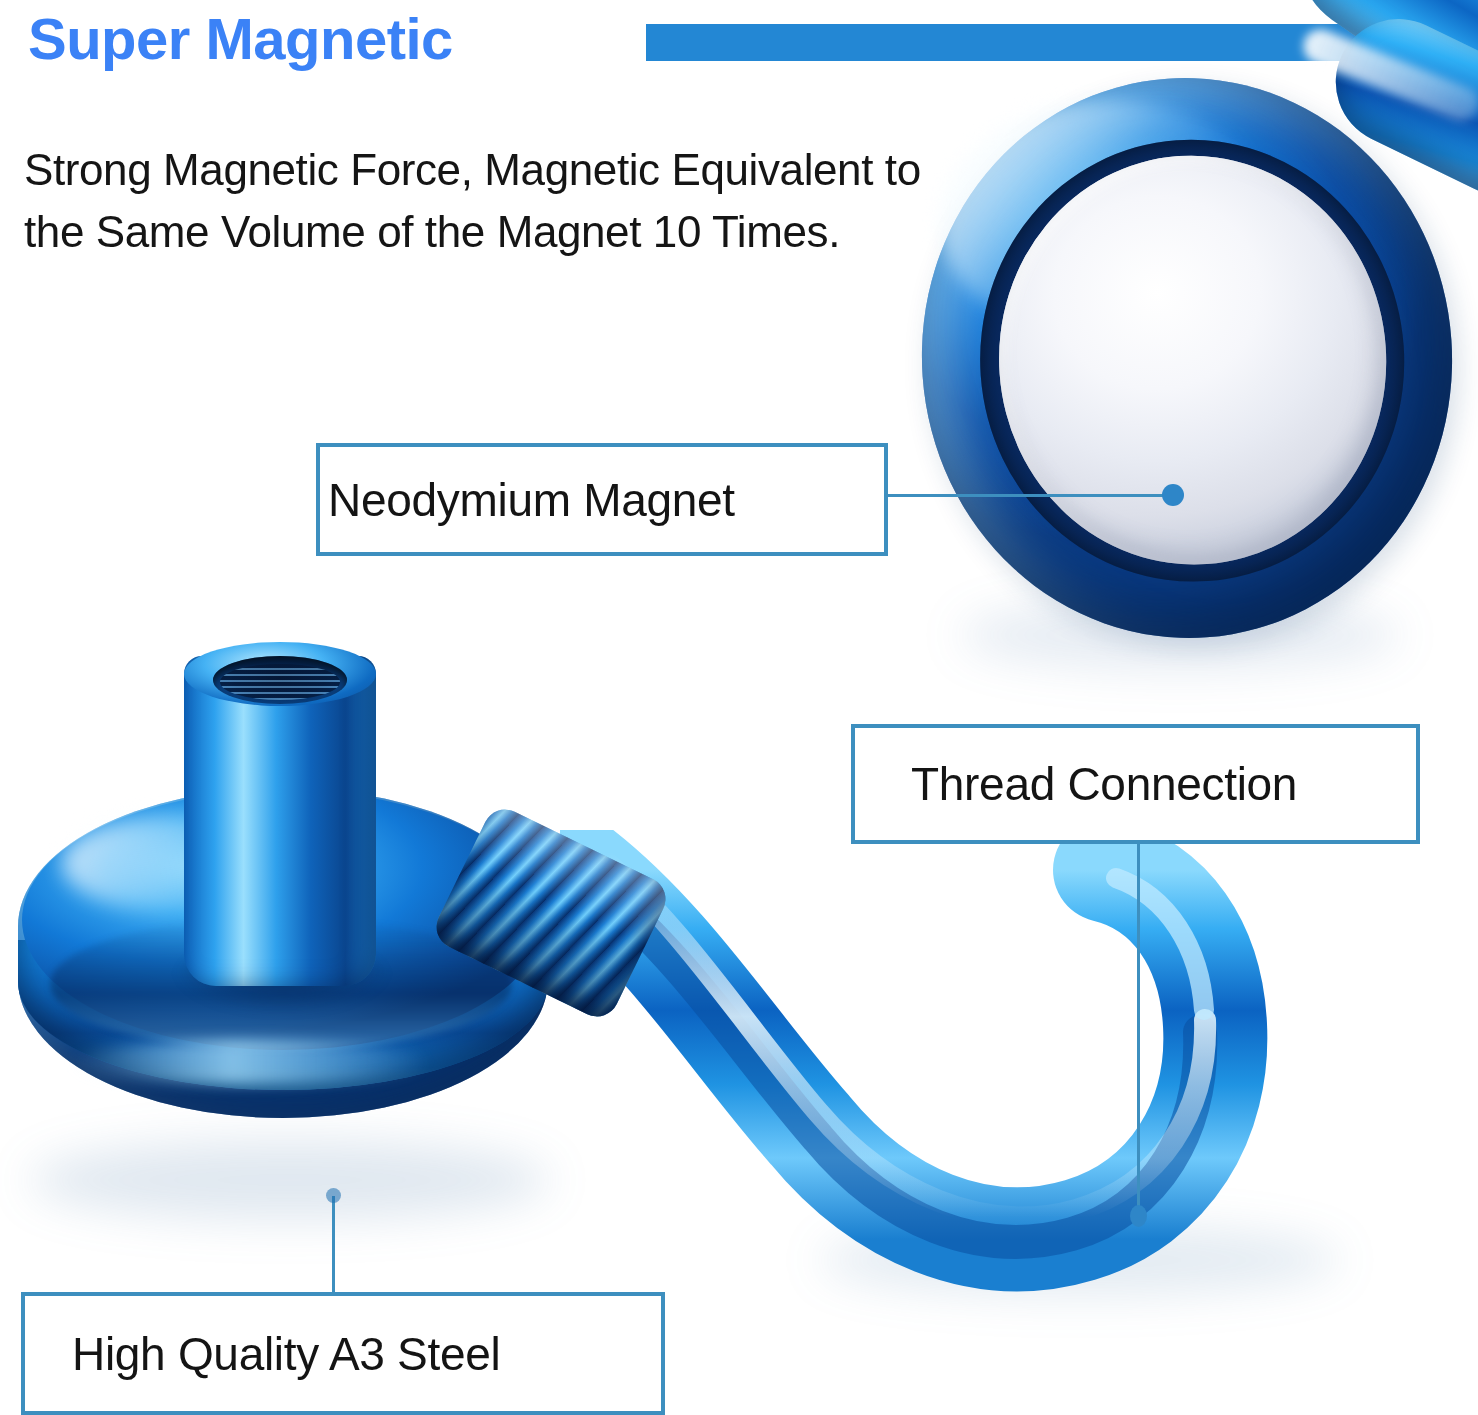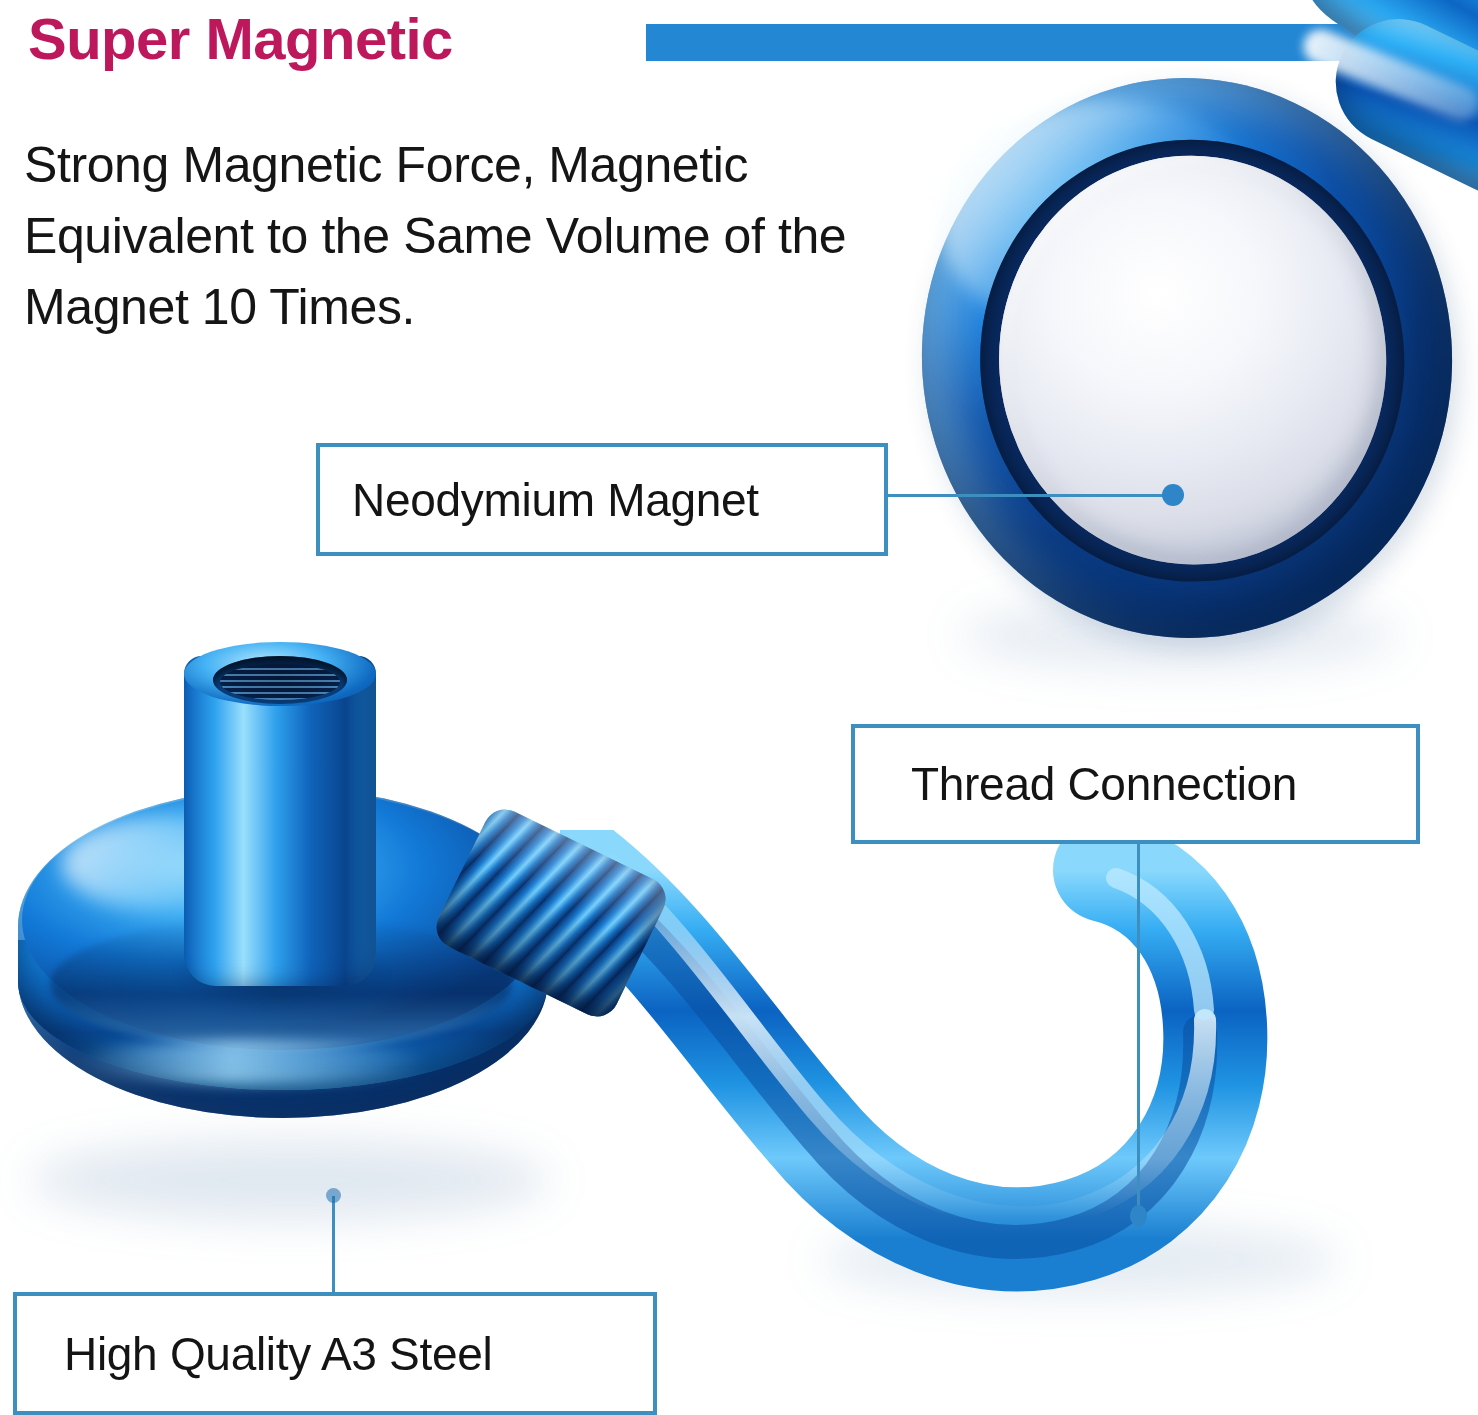--- a/index.html
+++ b/index.html
@@ -21,40 +21,40 @@
     overflow: hidden;
   }
 
   
   .title {
     position: absolute;
     left: 28px;
     top: 6px;
     font-size: 58px;
     font-weight: bold;
-    color: #be185d;
+    color: #3b82f6;
     letter-spacing: -0.5px;
     white-space: nowrap;
     line-height: 1.15;
   }
   .title-bar {
     position: absolute;
     left: 646px;
     top: 24px;
     width: 832px;
     height: 37px;
     background: #2387d4;
   }
 
   .subtitle {
     position: absolute;
     left: 24px;
-    top: 130px;
+    top: 139px;
     width: 900px;
-    font-size: 50px;
+    font-size: 44px;
     color: #151515;
     line-height: 1.42;
     letter-spacing: -0.4px;
   }
 
   
   .callout {
     position: absolute;
     box-sizing: border-box;
     background: #ffffff;
@@ -69,31 +69,31 @@
     letter-spacing: -0.3px;
     white-space: nowrap;
     line-height: 1;
   }
 
   #callout-neodymium {
     left: 316px;
     top: 443px;
     width: 572px;
     height: 113px;
-    padding-left: 32px;
+    padding-left: 8px;
   }
   #callout-thread {
     left: 851px;
     top: 724px;
     width: 569px;
     height: 120px;
     padding-left: 56px;
   }
   #callout-steel {
-    left: 13px;
+    left: 21px;
     top: 1292px;
     width: 644px;
     height: 123px;
     padding-left: 47px;
   }
 
   
   .leader {
     position: absolute;
     background: #3d8fbf;

